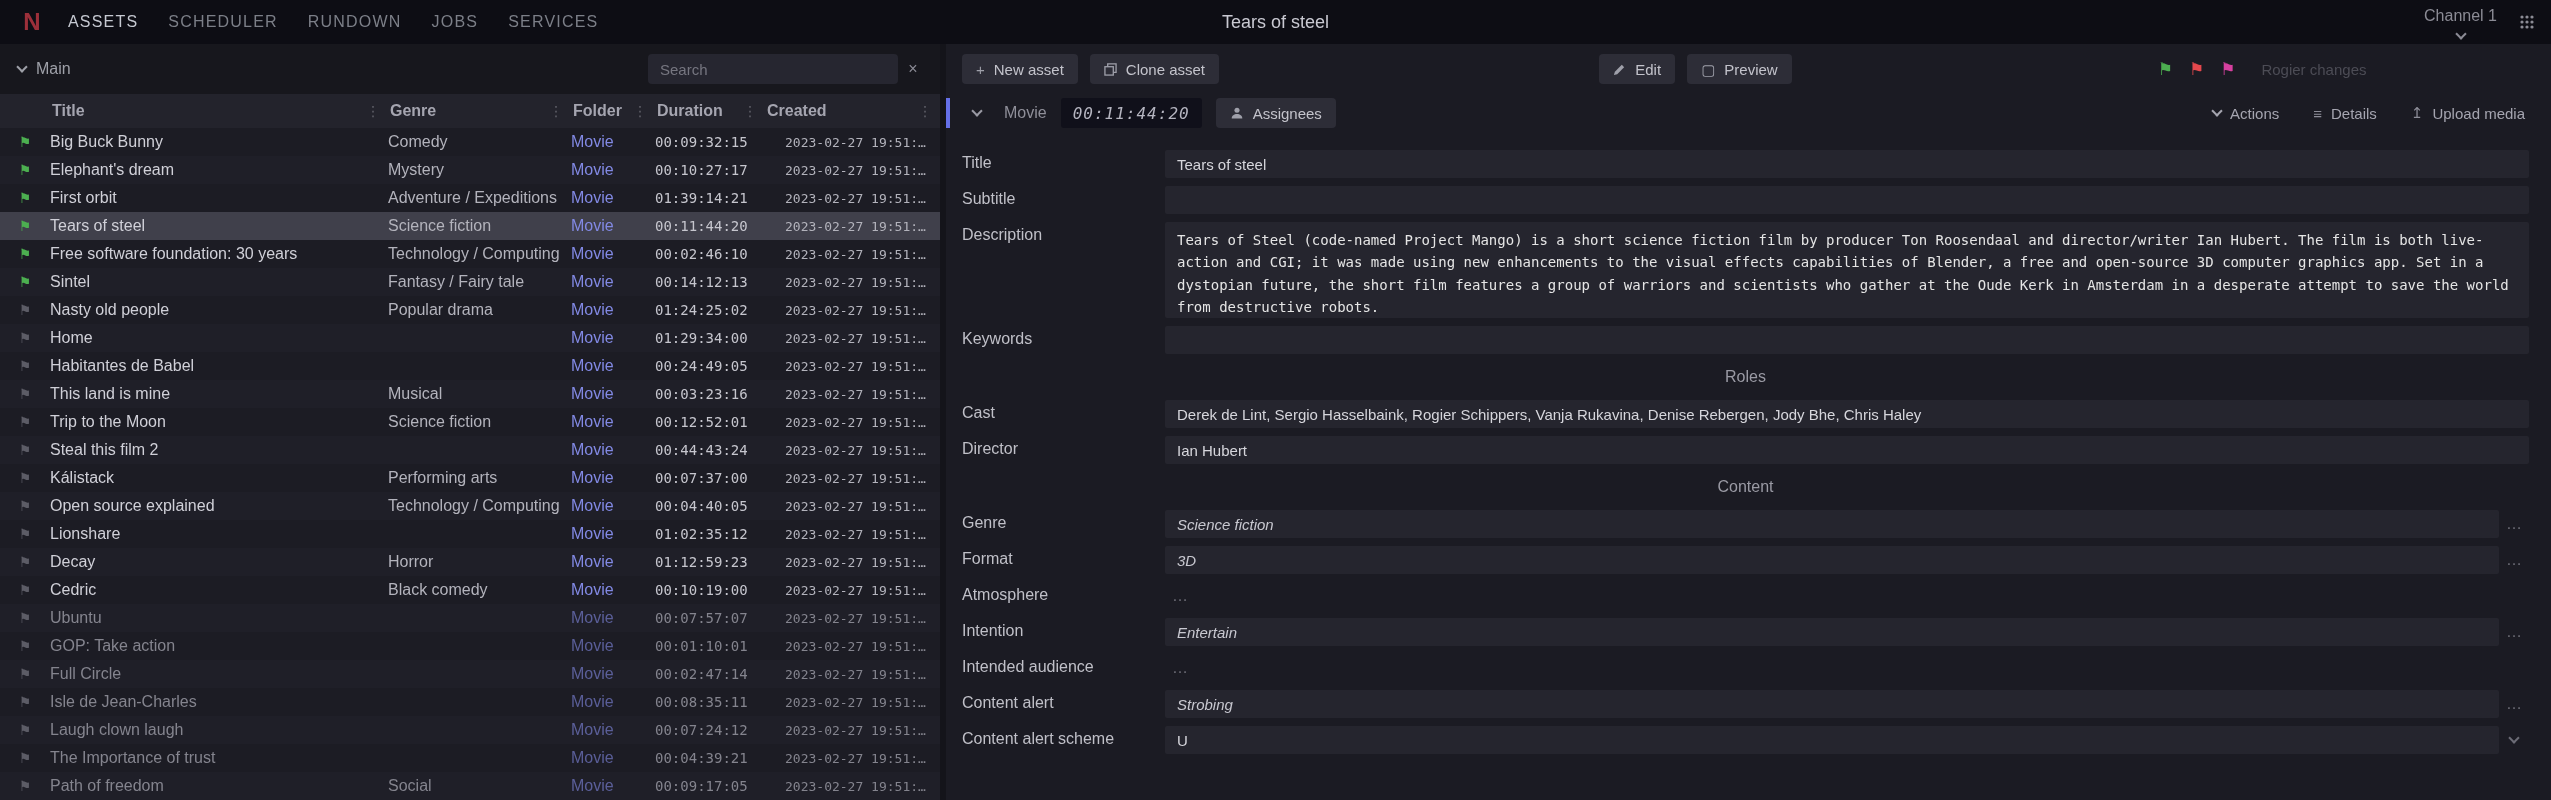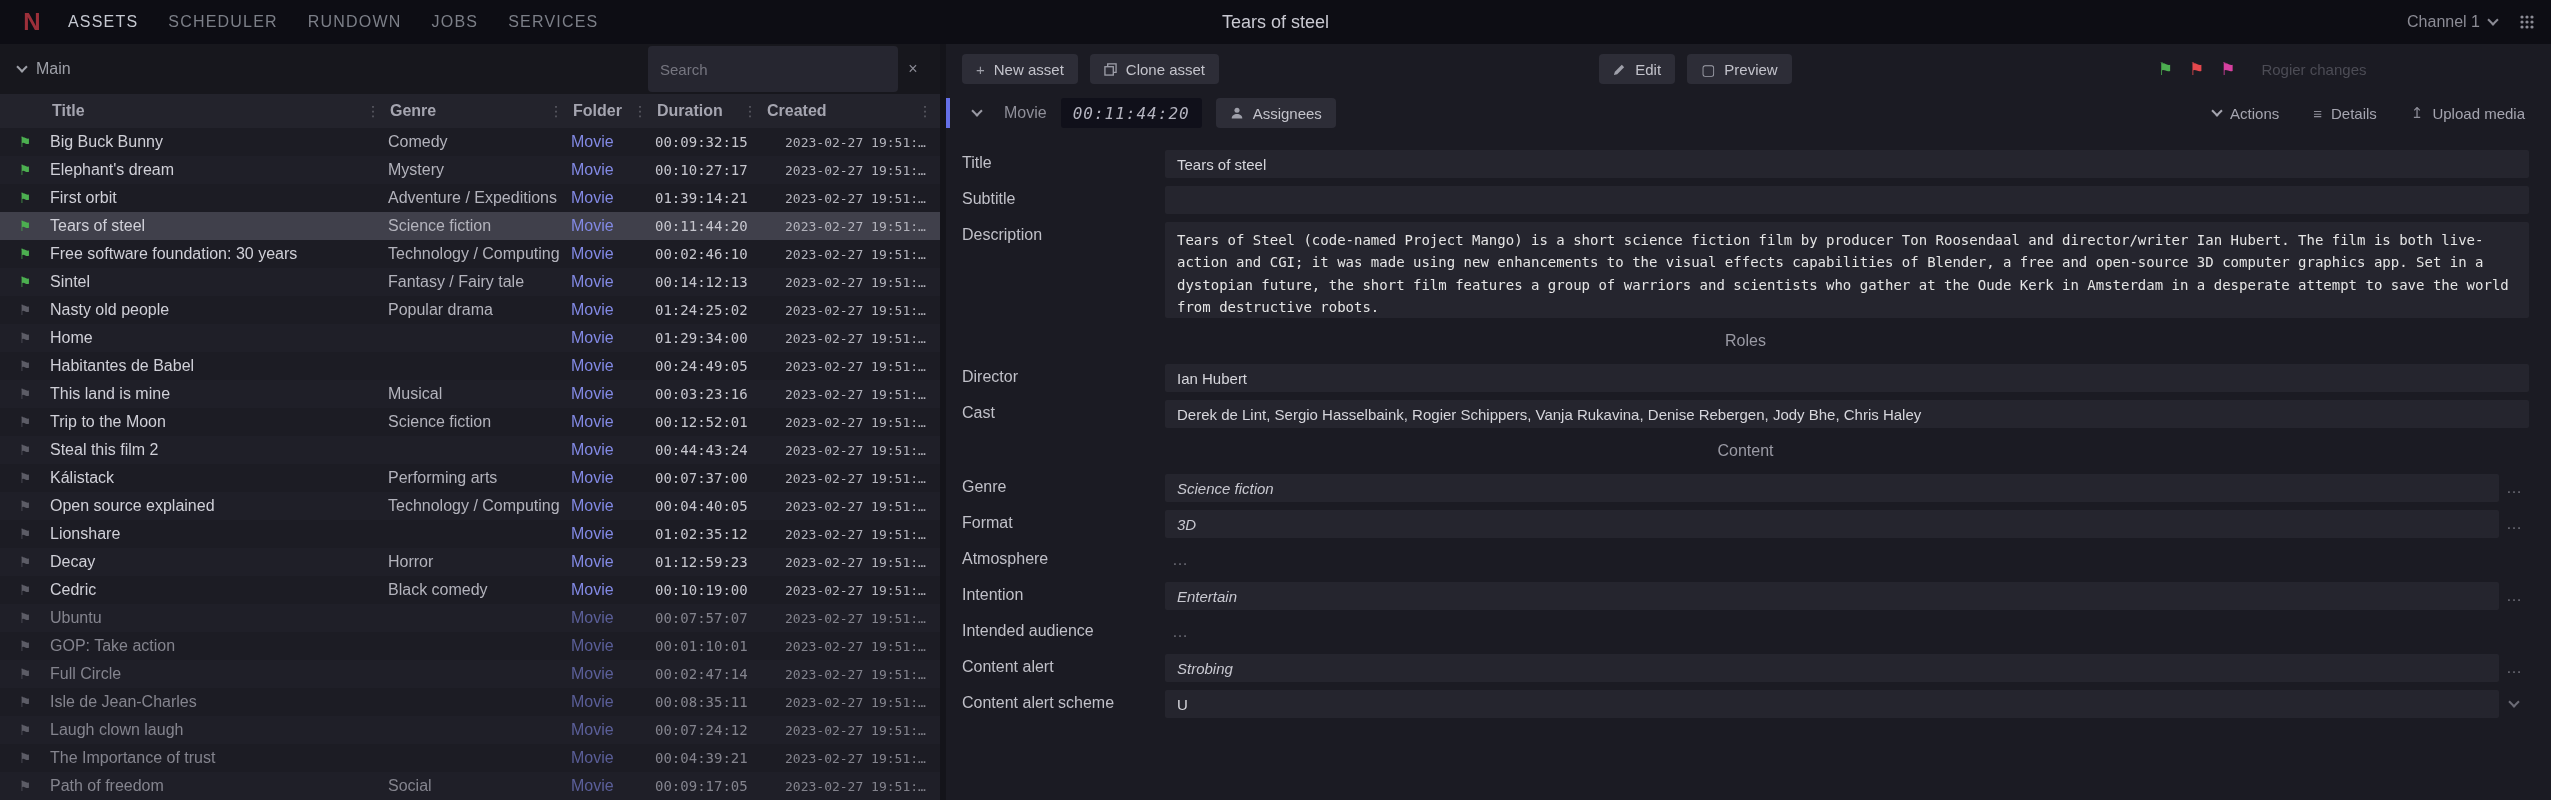--- a/index.html
+++ b/index.html
@@ -15,35 +15,35 @@
 
   
   .topbar { height: 44px; background: #0d0d14; display: flex; align-items: center; padding: 0 16px; position: relative; }
   .logo { width: 32px; height: 32px; display: flex; align-items: center; justify-content: center;
           color: #9c2f3a; font-size: 24px; font-weight: 700; margin-right: 20px; cursor: pointer; }
   .menu { display: flex; gap: 30px; }
   .mitem { font-size: 16px; letter-spacing: 1.2px; color: #7c7f88; cursor: pointer; }
   .mitem.active { color: #c6c9d2; }
   .tb-title { position: absolute; left: 50%; transform: translateX(-50%); color: #c9c9d2; font-size: 18px; }
   .tb-right { margin-left: auto; display: flex; align-items: center; gap: 22px; color: #8b8b95; }
-  .channel { display: flex; align-items: center; gap: 9px; font-size: 16px; cursor: pointer; }
+  .channel { display: flex; align-items: center; gap: 9px; font-size: 16px; cursor: pointer; flex-direction: column; }
   .apps { display: flex; cursor: pointer; color: #8b8b95; }
 
   .chevi { width: 8px; height: 8px; border-right: 2px solid currentColor; border-bottom: 2px solid currentColor;
            transform: rotate(45deg); display: inline-block; margin-top: -4px; }
 
   
   .main { display: flex; height: 756px; }
 
   
   .left-pane { width: 940px; flex: none; background: #1c1c24; display: flex; flex-direction: column; }
   .browser-toolbar { height: 50px; flex: none; display: flex; align-items: center; padding: 0 12px; background: #17171d; }
   .view-select { display: flex; align-items: center; gap: 10px; color: #9ea0a8; font-size: 16px; cursor: pointer; padding: 0 6px; }
   .bt-spacer { flex: 1; }
-  .search-input { width: 250px; height: 46px; background: #262630; border: 0; border-radius: 4px; padding: 0 12px;
+  .search-input { width: 250px; height: 30px; background: #262630; border: 0; border-radius: 4px; padding: 0 12px;
                   color: #cfcfd6; font-size: 15px; font-family: inherit; outline: none; }
   .search-input::placeholder { color: #767680; }
   .clear-btn { width: 30px; height: 30px; background: transparent; border: 0; color: #8a8a94; font-size: 16px; cursor: pointer; }
 
   .table-header { height: 34px; flex: none; display: flex; align-items: stretch; background: #23232c;
                   font-weight: 700; font-size: 16px; color: #a5a5b0; }
   .hcell { display: flex; align-items: center; justify-content: space-between; padding: 0 8px 0 2px; cursor: pointer; }
   .colmenu { color: #62626c; font-size: 14px; font-weight: 400; }
 
   .c-flag { width: 50px; flex: none; display: flex; align-items: center; justify-content: center; }
@@ -508,28 +508,32 @@
           <div class="fbox text">Tears of steel</div>
         </div>
         <div class="frow">
           <div class="flabel">Subtitle</div>
           <div class="fbox text"></div>
         </div>
         <div class="frow">
           <div class="flabel">Description</div>
           <div class="fbox textarea">Tears of Steel (code-named Project Mango) is a short science fiction film by producer Ton Roosendaal and director/writer Ian Hubert. The film is both live-action and CGI; it was made using new enhancements to the visual effects capabilities of Blender, a free and open-source 3D computer graphics app. Set in a dystopian future, the short film features a group of warriors and scientists who gather at the Oude Kerk in Amsterdam in a desperate attempt to save the world from destructive robots.</div>
         </div>
+        <div class="frow">
+          <div class="flabel">Keywords</div>
+          <div class="fbox text"></div>
+        </div>
         <div class="fsection">Roles</div>
+        <div class="frow">
+          <div class="flabel">Cast</div>
+          <div class="fbox text">Derek de Lint, Sergio Hasselbaink, Rogier Schippers, Vanja Rukavina, Denise Rebergen, Jody Bhe, Chris Haley</div>
+        </div>
         <div class="frow">
           <div class="flabel">Director</div>
           <div class="fbox text">Ian Hubert</div>
-        </div>
-        <div class="frow">
-          <div class="flabel">Cast</div>
-          <div class="fbox text">Derek de Lint, Sergio Hasselbaink, Rogier Schippers, Vanja Rukavina, Denise Rebergen, Jody Bhe, Chris Haley</div>
         </div>
         <div class="fsection">Content</div>
         <div class="frow">
           <div class="flabel">Genre</div>
           <div class="fbox select">Science fiction</div>
           <div class="fmore">…</div>
         </div>
         <div class="frow">
           <div class="flabel">Format</div>
           <div class="fbox select">3D</div>

